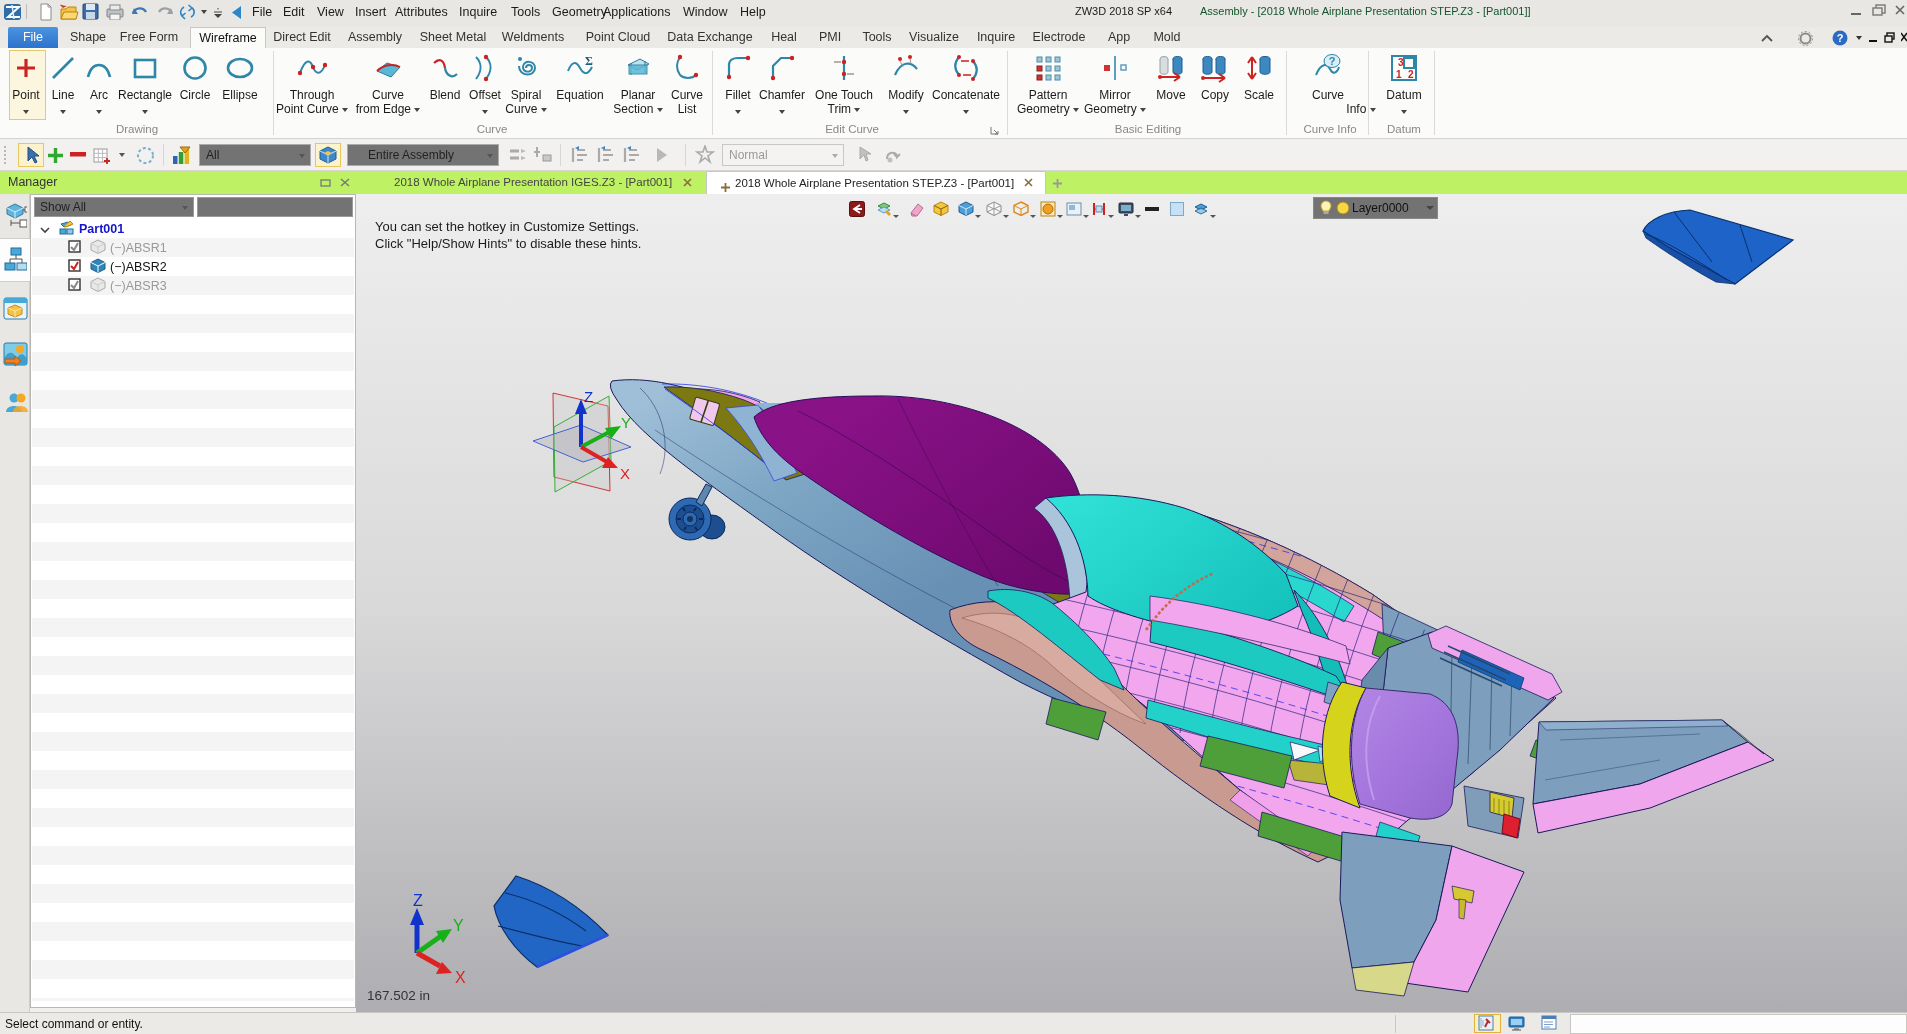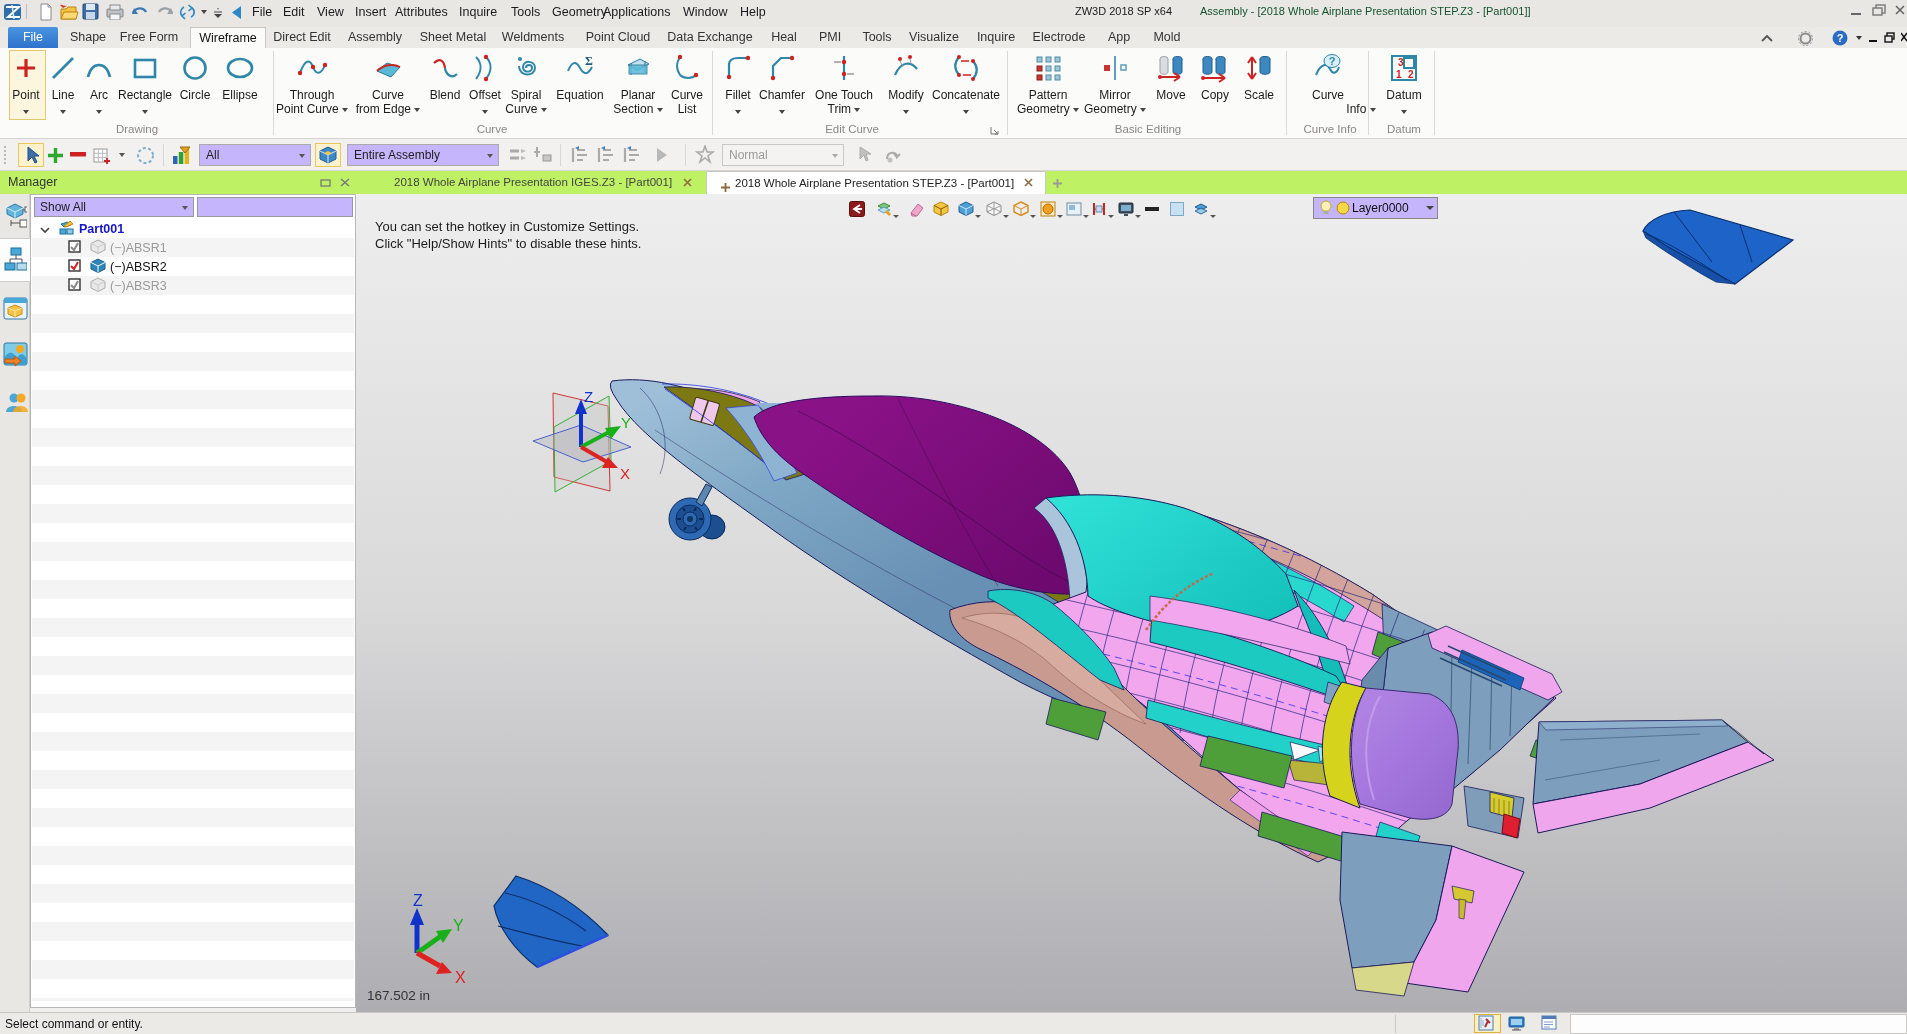--- a/index.html
+++ b/index.html
@@ -7,21 +7,21 @@
 #titlebar{left:0;top:0;width:1907px;height:27px;background:#E9E7E4}
 .menu{position:absolute;font-size:12.5px;color:#1b1b1b;top:5px}
 #tabrow{left:0;top:27px;width:1907px;height:21px;background:#ECEAE7}
 .rtab{position:absolute;top:0;height:21px;line-height:20px;text-align:center;font-size:12.5px;color:#333}
 #ribbon{left:0;top:48px;width:1907px;height:91px;background:#FBFBFA;border-bottom:1px solid #D6D4D2}
 .rsep{position:absolute;top:3px;height:84px;width:1px;background:#DCDAD7}
 .glabel{position:absolute;top:75px;height:14px;font-size:11.5px;color:#8A8885;text-align:center;white-space:nowrap}
 .rlab{position:absolute;font-size:12px;color:#1b1b1b;text-align:center;white-space:nowrap;line-height:13.5px}
 .arr{display:inline-block;width:0;height:0;border-left:3.5px solid transparent;border-right:3.5px solid transparent;border-top:4px solid #444;vertical-align:middle}
 #toolrow{left:0;top:140px;width:1907px;height:31px;background:#F2F1EF;border-bottom:1px solid #D8D6D3}
-.combo{position:absolute;background:#c4b5fd;border:1px solid #ABABAB;font-size:12px;color:#222}
+.combo{position:absolute;background:#737373;border:1px solid #ABABAB;font-size:12px;color:#222}
 .tsep{position:absolute;top:4px;height:22px;width:1px;background:#D9D7D4}
 #mtrow{left:0;top:171px;width:1907px;height:23px;background:#bef264}
 .dtab{position:absolute;top:0;height:23px;font-size:11.5px;line-height:23px;white-space:nowrap;overflow:hidden}
 #sidebar{left:0;top:194px;width:30px;height:818px;background:#E9E7E4;border-right:1px solid #D0CECB}
 #manager{left:30px;top:194px;width:326px;height:814px;background:#fff;border:1px solid #B9B7B4}
 #viewport{left:356px;top:194px;width:1551px;height:818px;background:linear-gradient(180deg,#EFEEEE 0%,#D9D9DA 50%,#AEAEB2 100%)}
 #statusbar{left:0;top:1012px;width:1907px;height:22px;background:#ECEAE7;border-top:1px solid #C9C7C4;font-size:12px;color:#111}
 </style></head><body>
 <div class="abs" id="titlebar">
 <svg class="abs" style="left:3px;top:2px" width="20" height="20">
@@ -361,21 +361,21 @@
       <rect x="12.6" y="2" width="4.5" height="16" fill="#E0B420"></rect>
       <path d="M8 1 L18 1 L13 7 Z" fill="#E8A020" stroke="#A06A10"></path>
     </svg>
 <div class="combo" style="left:199px;top:4px;width:112px;height:22px;line-height:20px"><span style="padding-left:6px">All</span><span class="abs" style="right:5px;top:9px;width:0;height:0;border-left:3.5px solid transparent;border-right:3.5px solid transparent;border-top:4px solid #555"></span></div>
 <div class="abs" style="left:315px;top:3px;width:26px;height:24px;border:1px solid #E8C85A;background:#FCF2CE"></div>
 <svg class="abs" style="left:318px;top:5px" width="20" height="20">
       <path d="M10 2 L18 6 L18 14 L10 18 L2 14 L2 6 Z" fill="#3E88C8" stroke="#1D5E94"></path>
       <path d="M2 6 L10 10 L18 6 M10 10 L10 18" stroke="#CFE8F8" fill="none"></path>
       <path d="M10 6 L14 8 L10 10 L6 8 Z" fill="#F6C244"></path>
     </svg>
-<div class="combo" style="left:347px;top:4px;width:152px;height:22px;line-height:20px"><span style="padding-left:6px">Entire Assembly</span><span class="abs" style="right:5px;top:9px;width:0;height:0;border-left:3.5px solid transparent;border-right:3.5px solid transparent;border-top:4px solid #555"></span></div>
+<div class="combo" style="left:347px;top:4px;width:152px;height:22px;line-height:20px"><span style="padding-left:20px">Entire Assembly</span><span class="abs" style="right:5px;top:9px;width:0;height:0;border-left:3.5px solid transparent;border-right:3.5px solid transparent;border-top:4px solid #555"></span></div>
 <svg class="abs" style="left:508px;top:5px" width="20" height="20">
       <path d="M2 6 L11 6 M2 13 L11 13" stroke="#AAA" stroke-width="3"></path>
       <path d="M13 4 L18 6 L13 8 M13 11 L18 13 L13 15" fill="#BBB"></path>
     </svg>
 <svg class="abs" style="left:533px;top:5px" width="20" height="20">
       <path d="M4 2 L4 12 M1 7 L7 7" stroke="#AAA" stroke-width="2"></path>
       <rect x="10" y="10" width="8" height="6" fill="#C8C8C8" stroke="#999"></rect>
     </svg>
 <div class="tsep" style="left:560px"></div>
 <svg class="abs" style="left:570px;top:5px" width="20" height="20">

